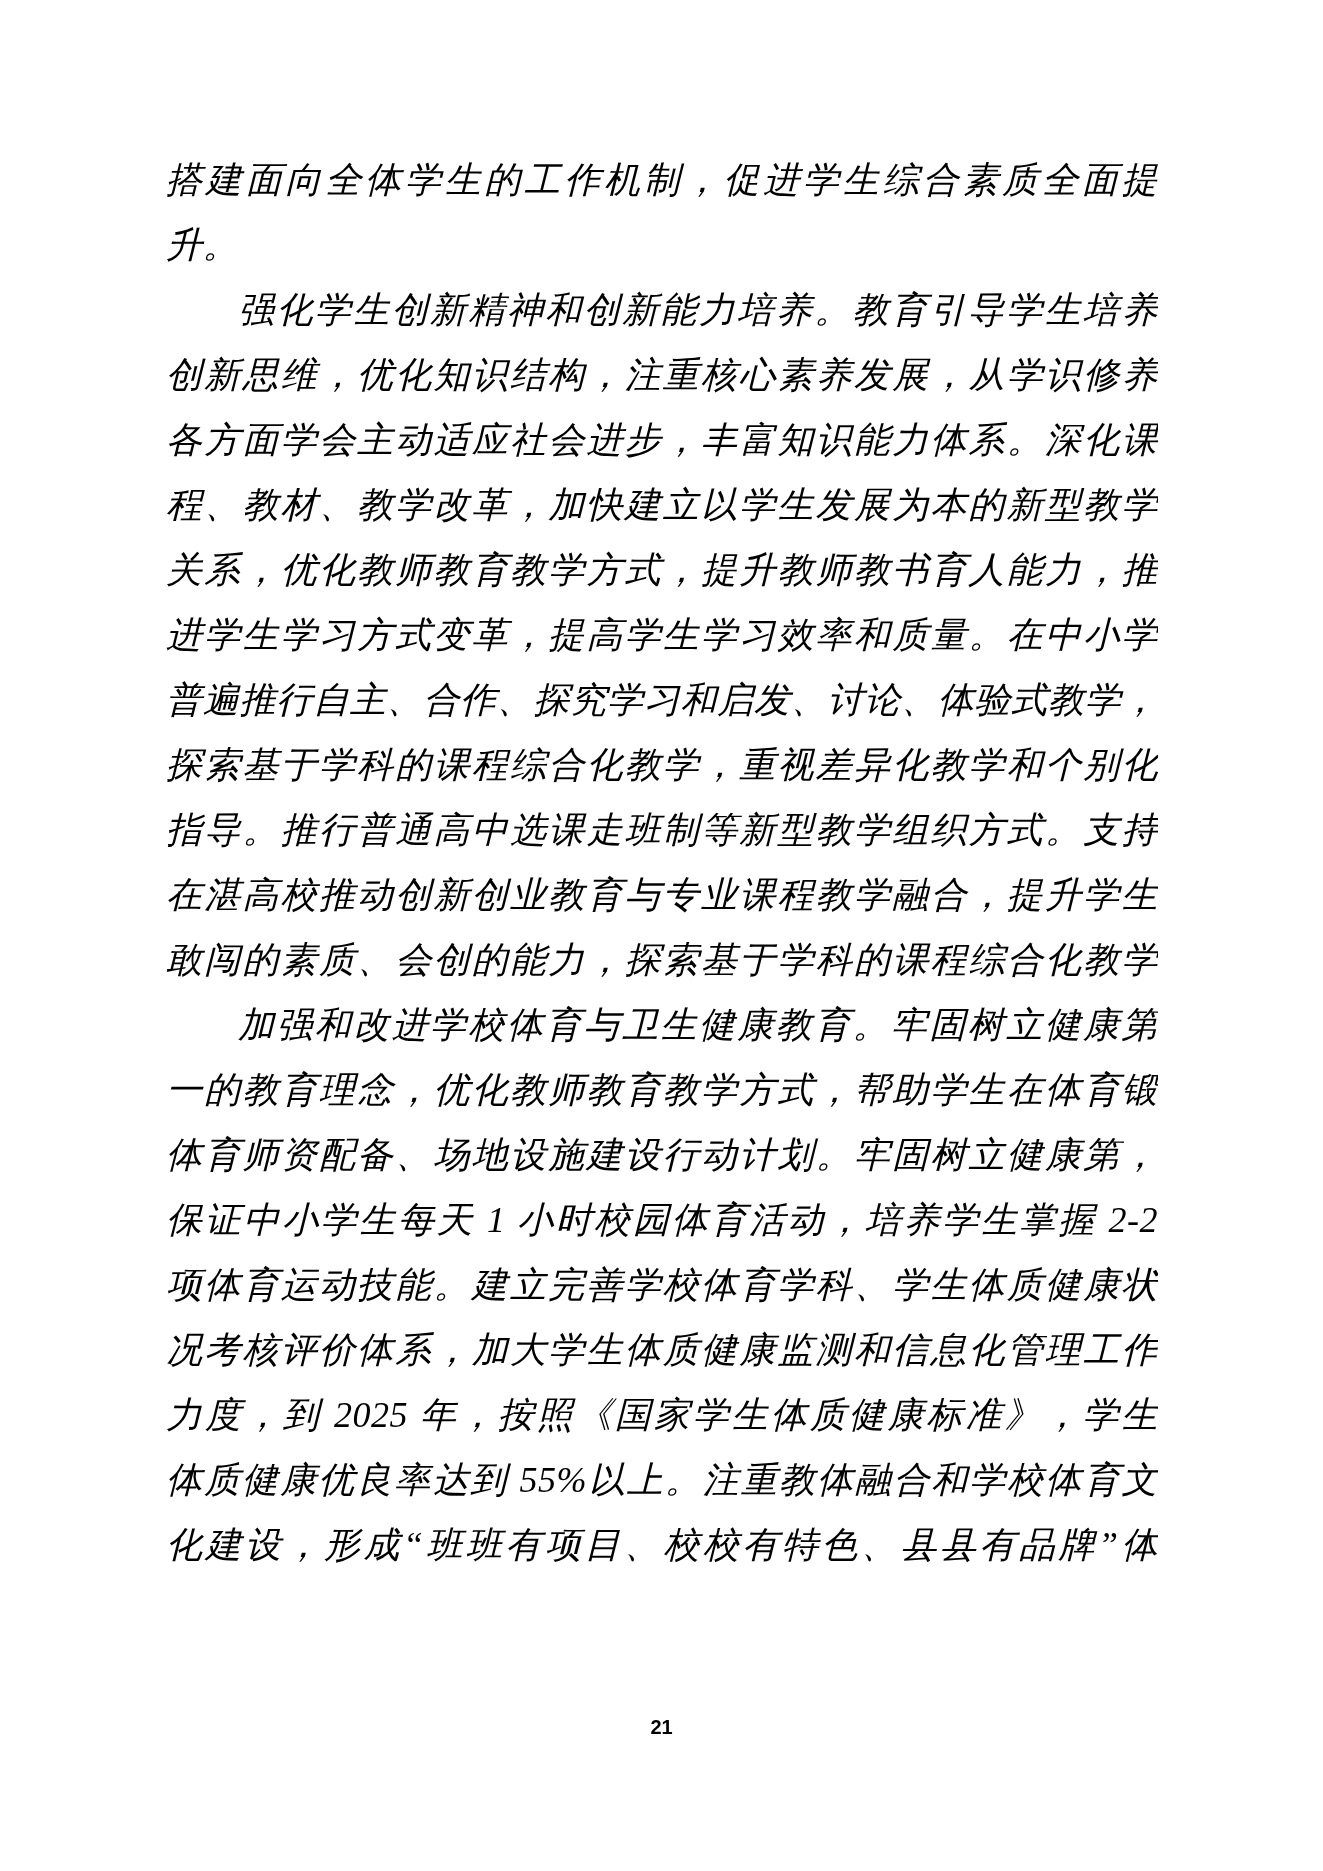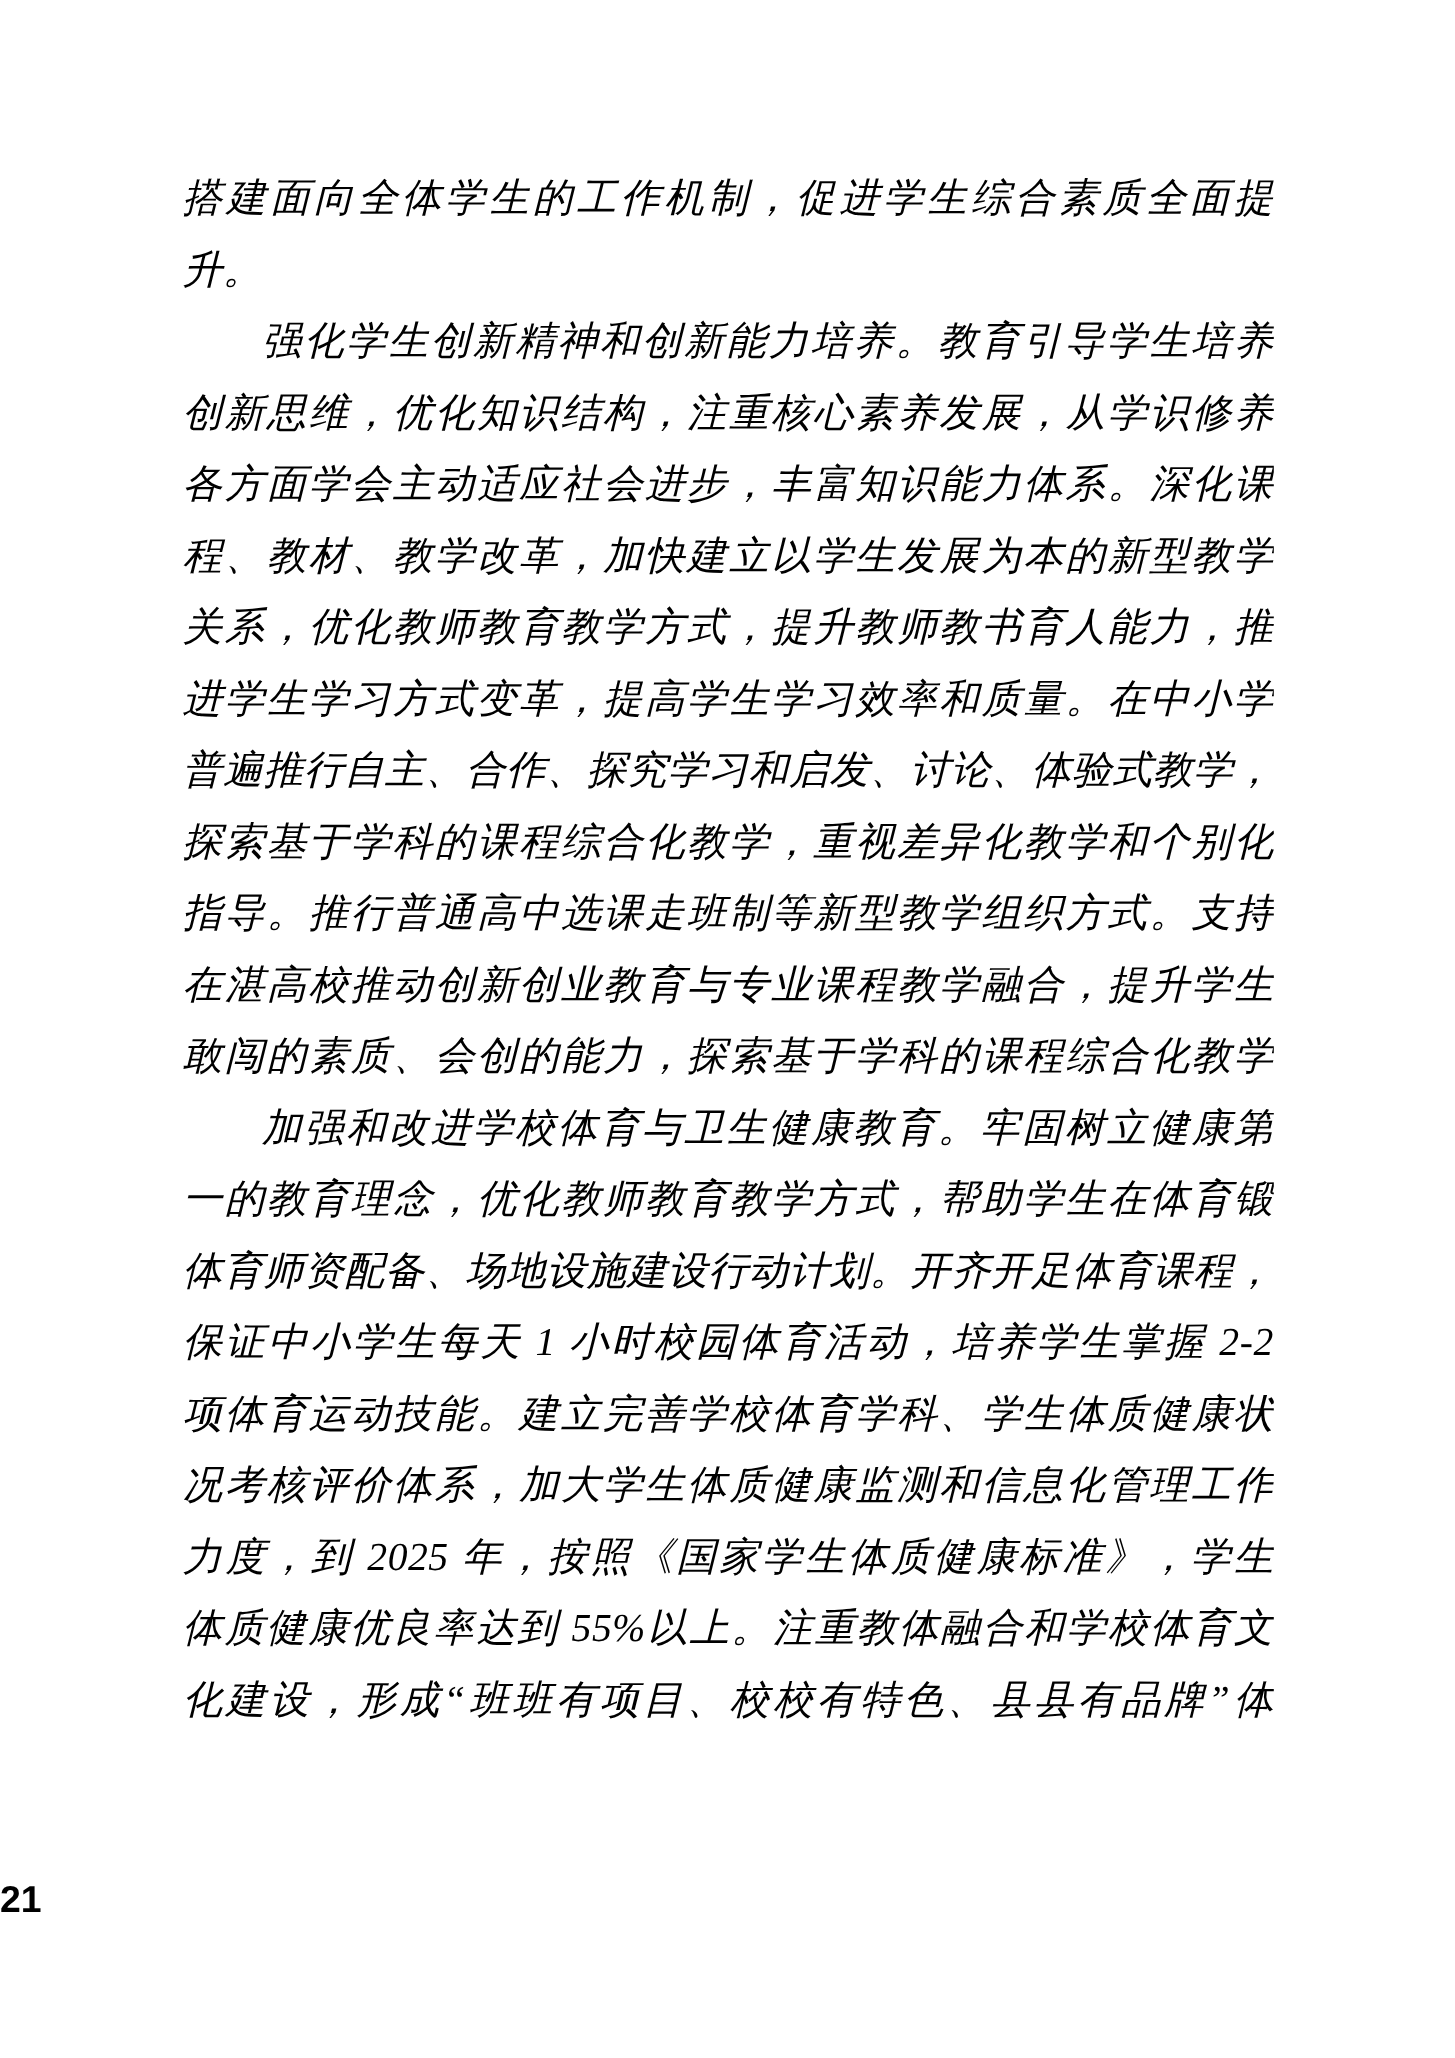--- a/index.html
+++ b/index.html
@@ -41,24 +41,24 @@
     text-align-last: left;
   }
   .line.indent {
     text-indent: 2em;
   }
   .page-number {
     position: absolute;
     left: 0;
     top: 1712px;
     width: 100%;
-    text-align: left;
+    text-align: center;
     font-family: "Liberation Sans", "DejaVu Sans", sans-serif;
     font-weight: 700;
-    font-size: 34px;
+    font-size: 20px;
     line-height: 30px;
   }
 </style>
 </head>
 <body>
 
 <div class="text-block">
 
   <div class="paragraph">
     <div class="line">搭建面向全体学生的工作机制，促进学生综合素质全面提</div>
@@ -75,21 +75,21 @@
     <div class="line">普遍推行自主、合作、探究学习和启发、讨论、体验式教学，</div>
     <div class="line">探索基于学科的课程综合化教学，重视差异化教学和个别化</div>
     <div class="line">指导。推行普通高中选课走班制等新型教学组织方式。支持</div>
     <div class="line">在湛高校推动创新创业教育与专业课程教学融合，提升学生</div>
     <div class="line">敢闯的素质、会创的能力，探索基于学科的课程综合化教学</div>
   </div>
 
   <div class="paragraph">
     <div class="line indent">加强和改进学校体育与卫生健康教育。牢固树立健康第</div>
     <div class="line">一的教育理念，优化教师教育教学方式，帮助学生在体育锻</div>
-    <div class="line">体育师资配备、场地设施建设行动计划。开齐开足体育课程，</div>
+    <div class="line">体育师资配备、场地设施建设行动计划。牢固树立健康第，</div>
     <div class="line">保证中小学生每天 1 小时校园体育活动，培养学生掌握 2-2</div>
     <div class="line">项体育运动技能。建立完善学校体育学科、学生体质健康状</div>
     <div class="line">况考核评价体系，加大学生体质健康监测和信息化管理工作</div>
     <div class="line">力度，到 2025 年，按照《国家学生体质健康标准》，学生</div>
     <div class="line">体质健康优良率达到 55%以上。注重教体融合和学校体育文</div>
     <div class="line">化建设，形成“班班有项目、校校有特色、县县有品牌”体</div>
   </div>
 
 </div>
 

